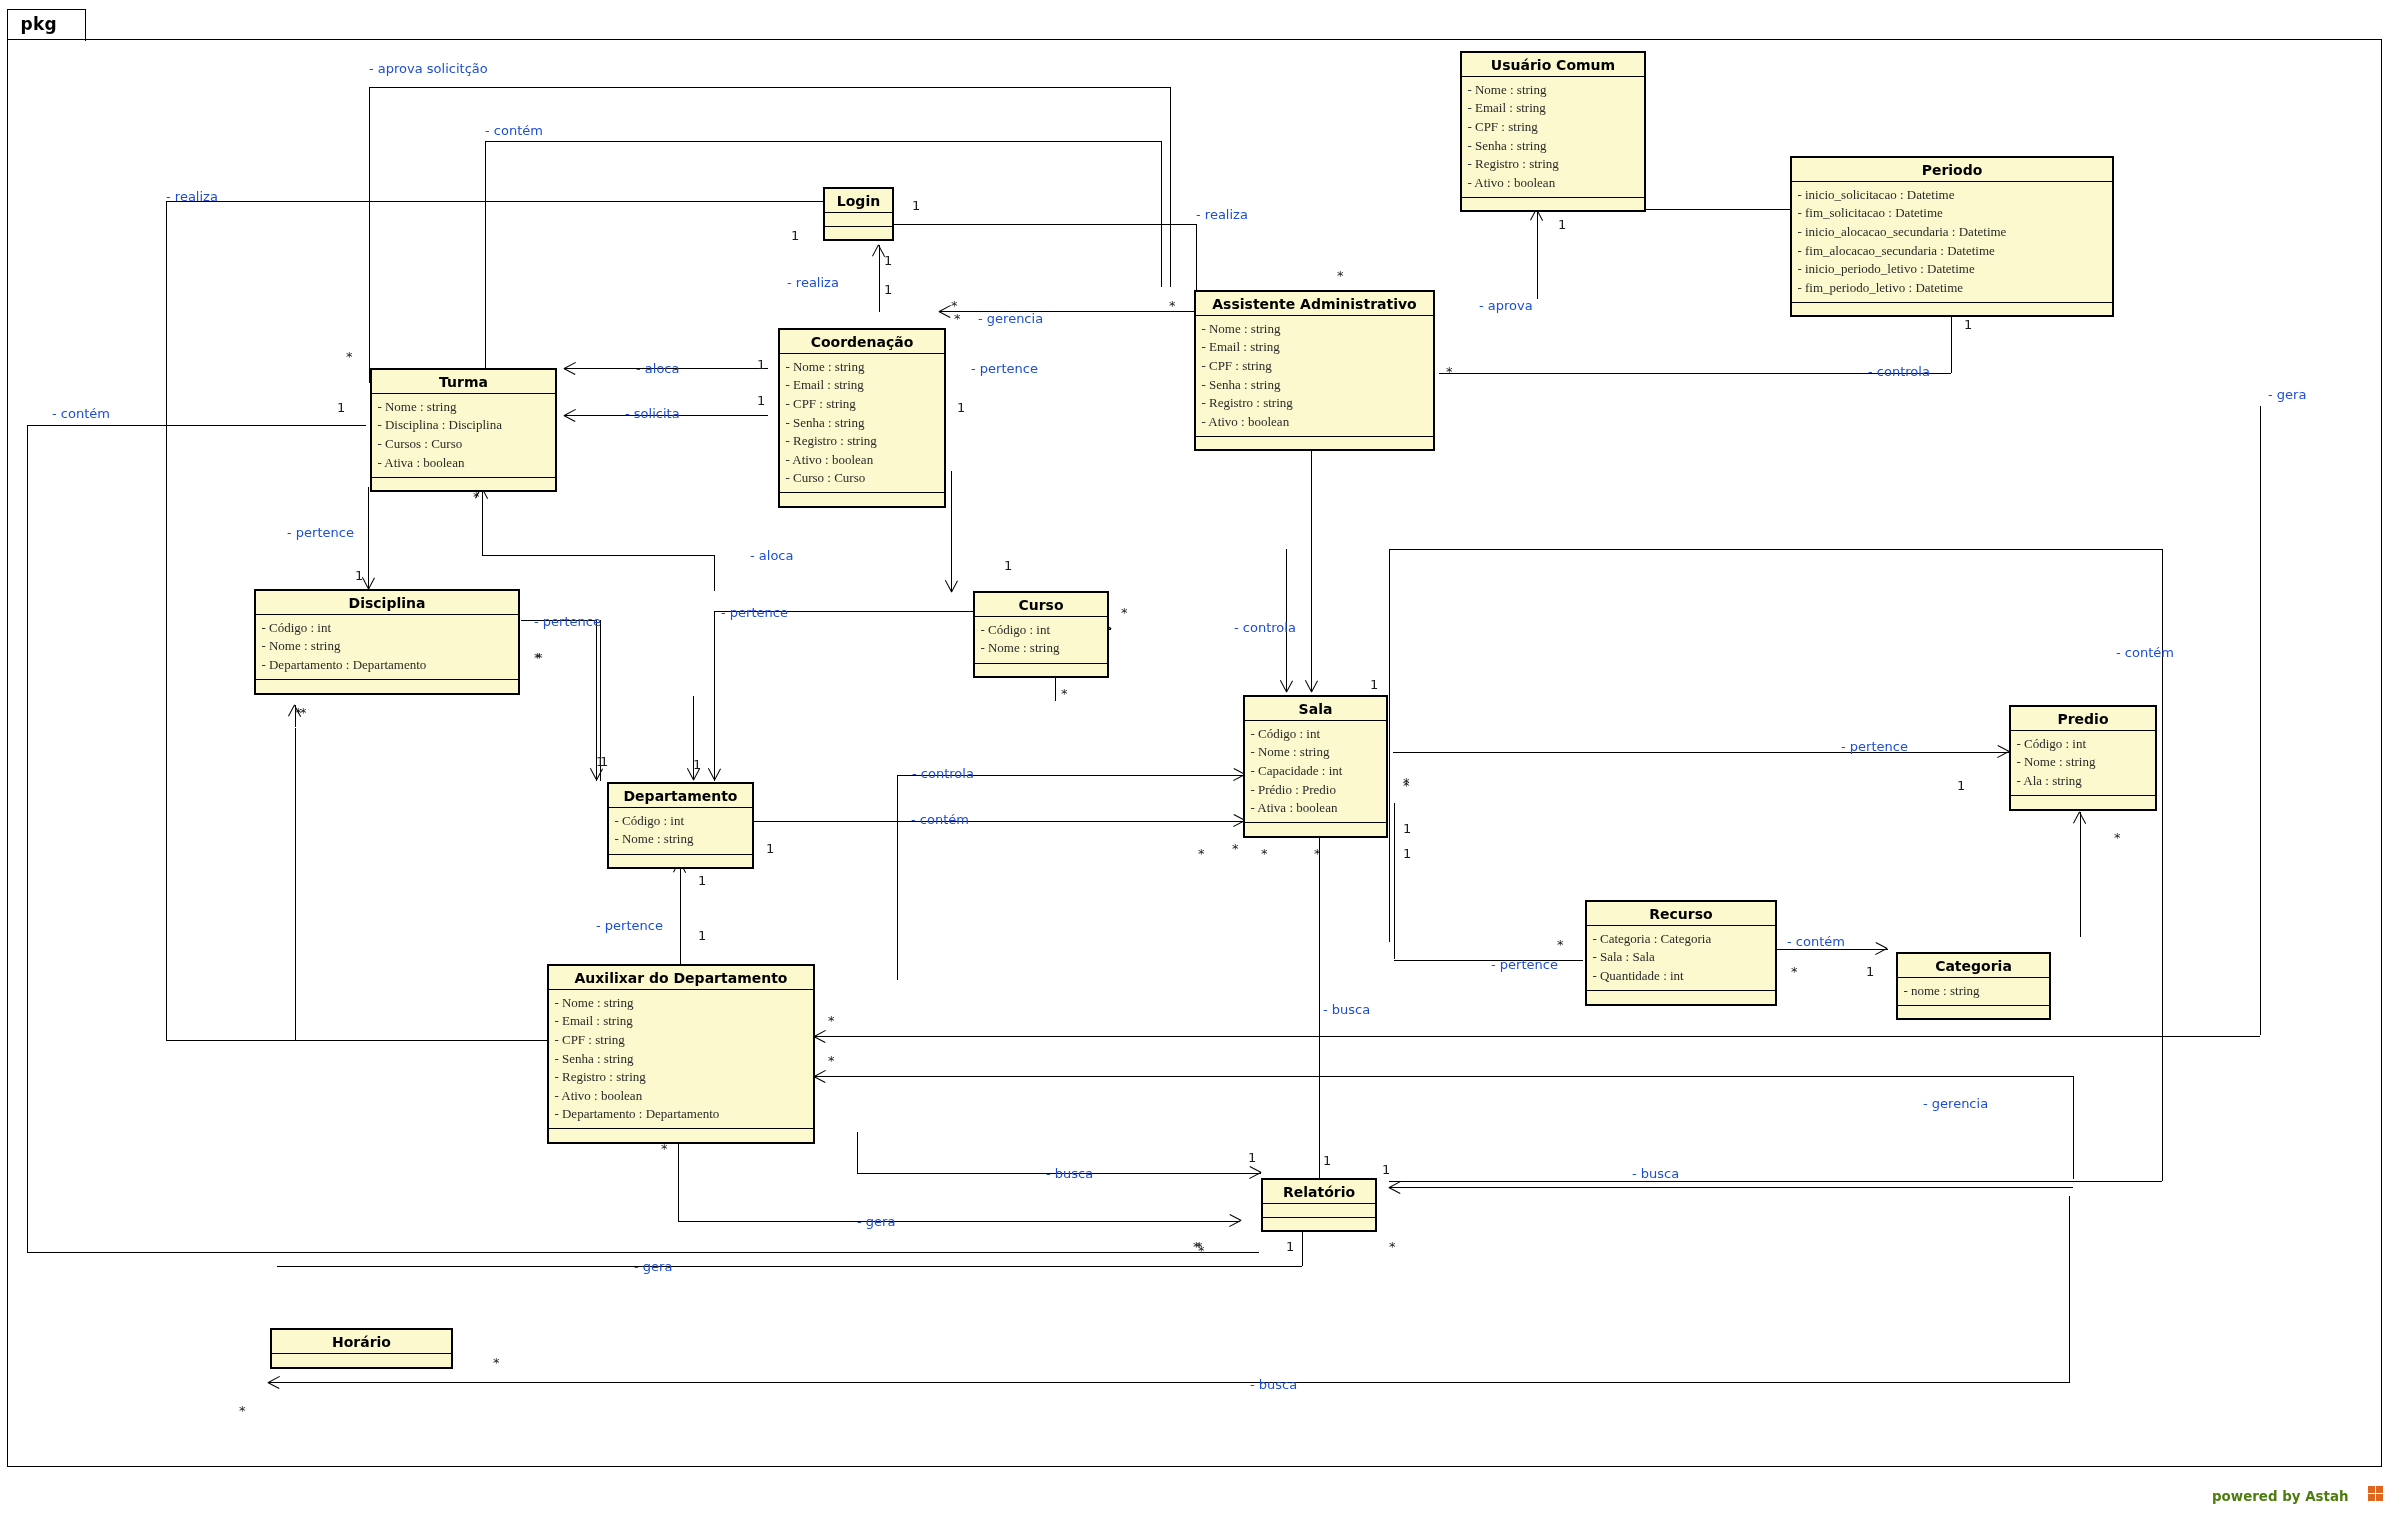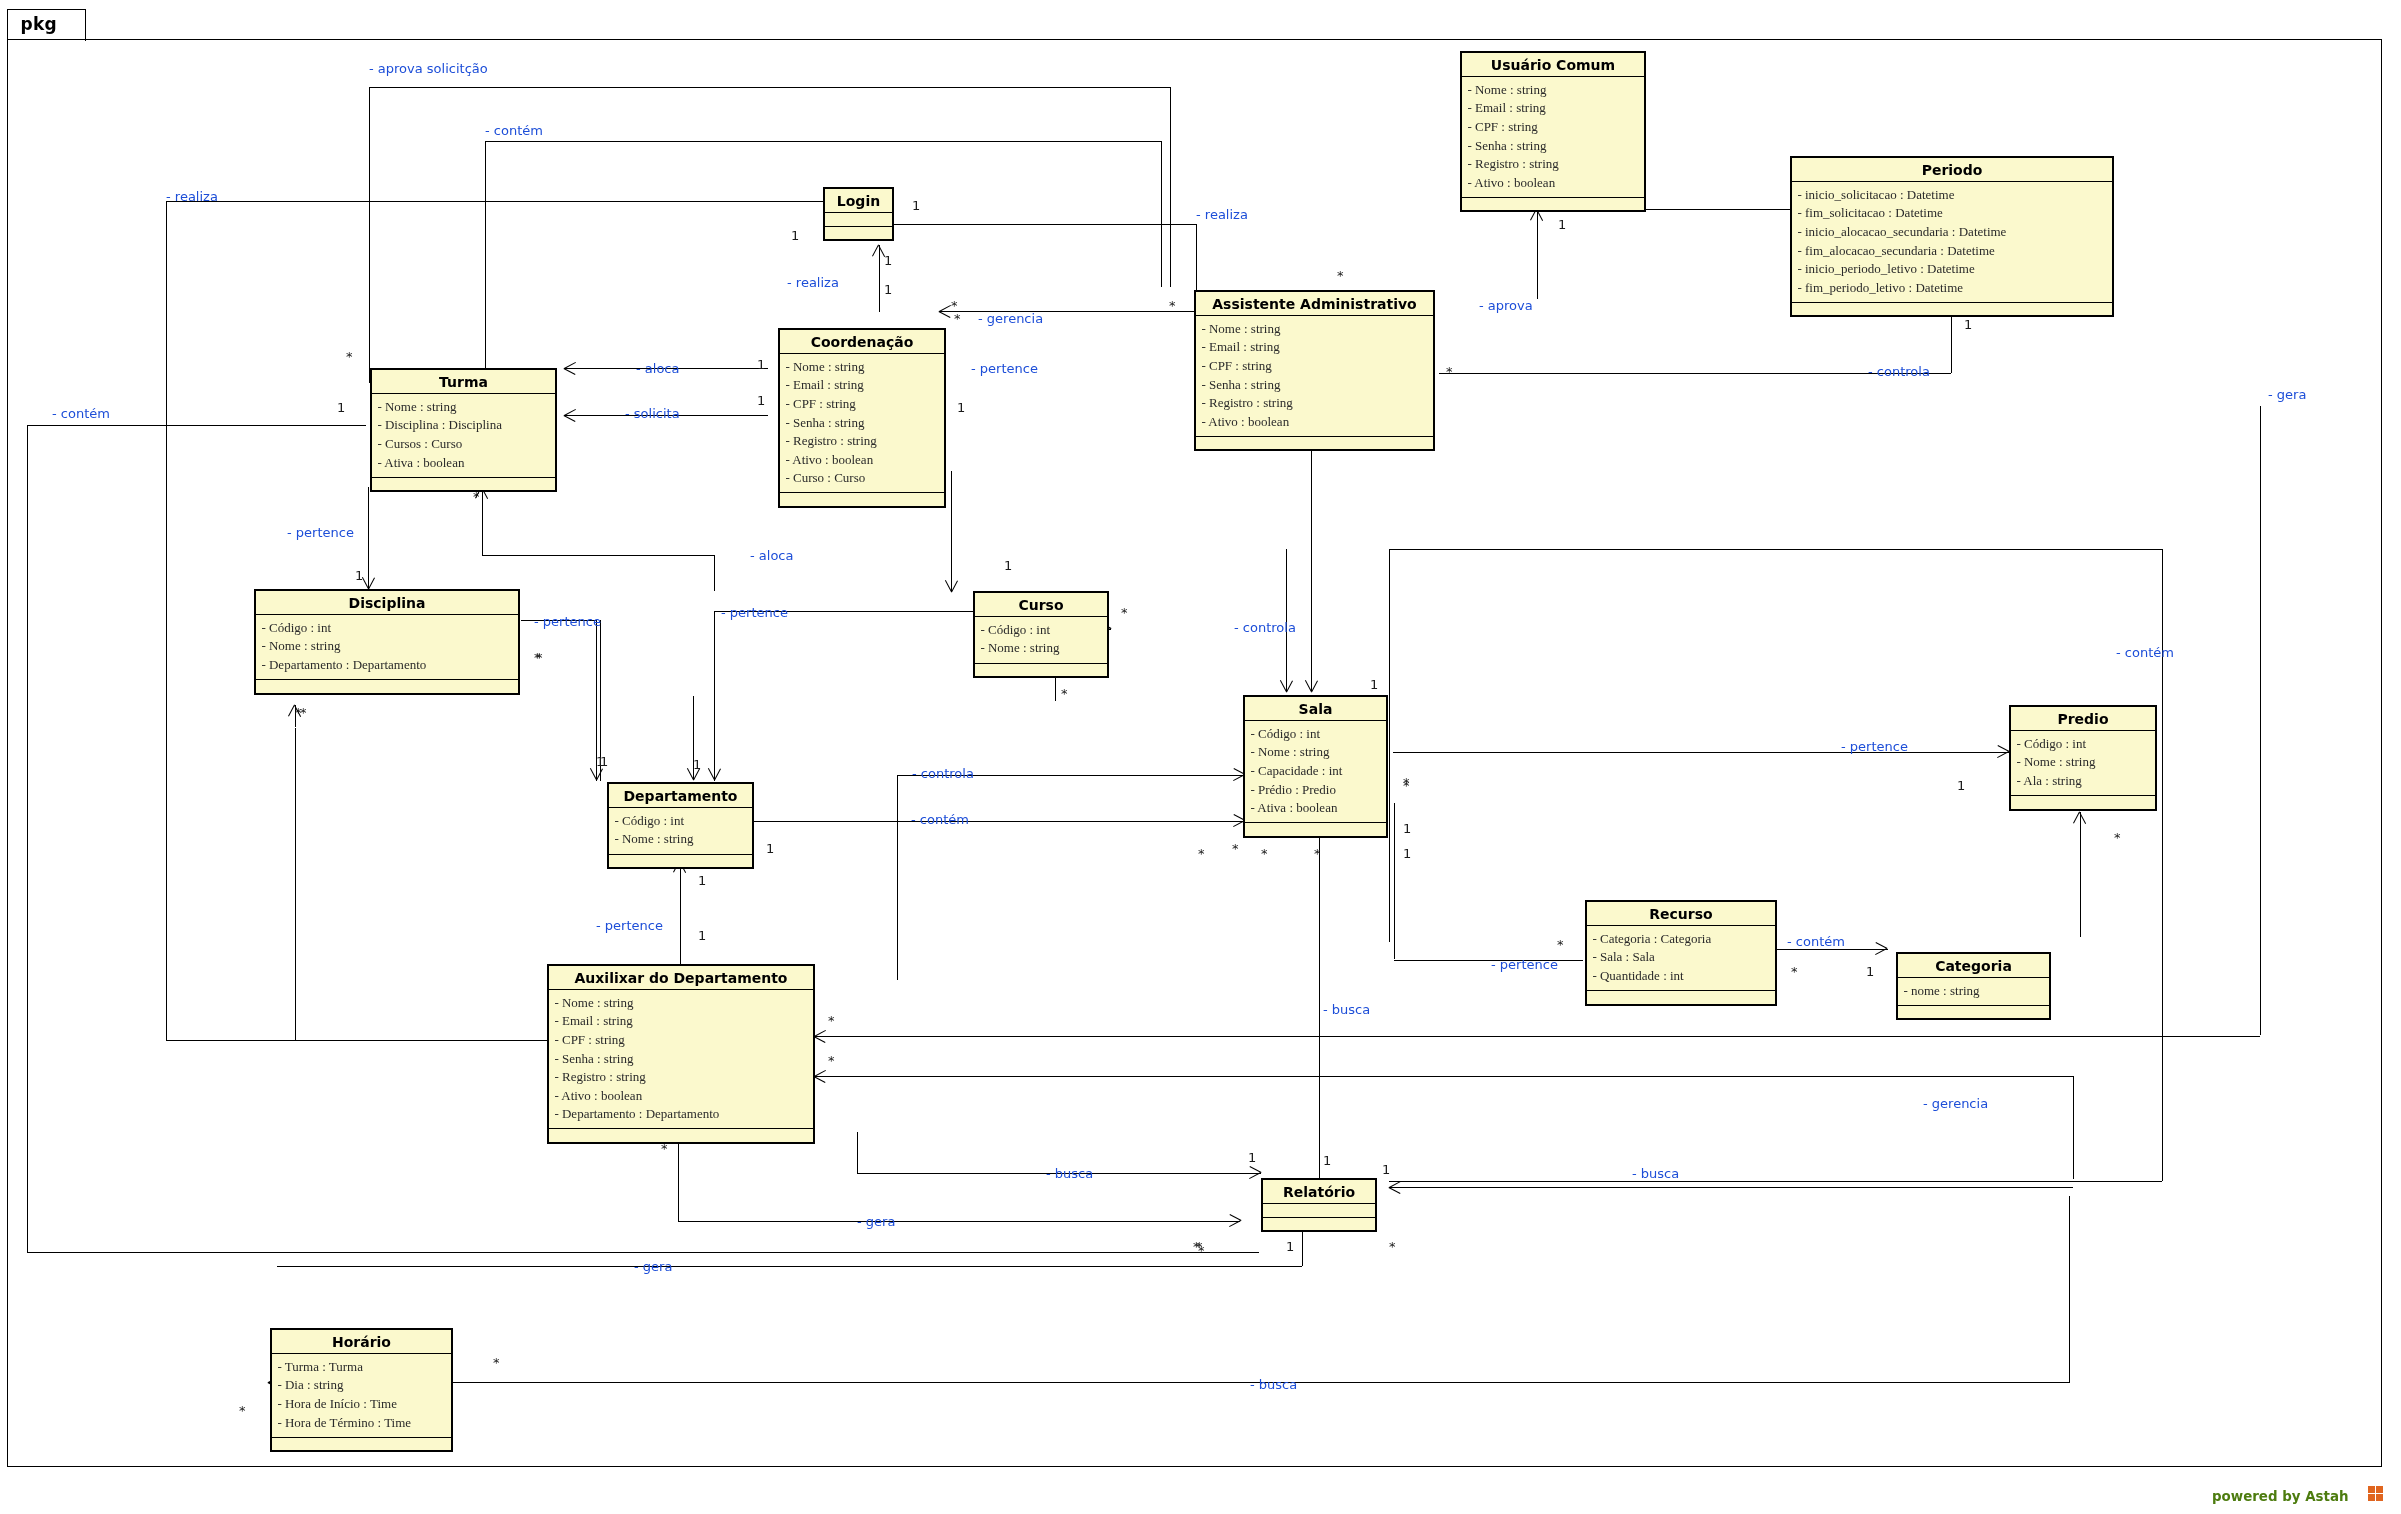--- a/index.html
+++ b/index.html
@@ -619,26 +619,20 @@
   </div>
 
   <div class="uml" style="left:1261px; top:1178px; width:116px;">
     <div class="name">Relatório</div>
     <div class="attrs empty"></div>
     <div class="ops"></div>
   </div>
 
   <div class="uml" style="left:270px; top:1328px; width:183px;">
     <div class="name">Horário</div>
-    <div class="attrs">
-      <div class="attr">- Turma : Turma</div>
-      <div class="attr">- Dia : string</div>
-      <div class="attr">- Hora de Início : Time</div>
-      <div class="attr">- Hora de Término : Time</div>
-    </div>
     <div class="ops"></div>
   </div>
 
   <div class="wm" style="left:2212px; top:1489px;">powered by Astah</div>
   <div class="wm-logo" style="left:2368px; top:1486px;"></div>
 
 </div>
 
 
 </body></html>

